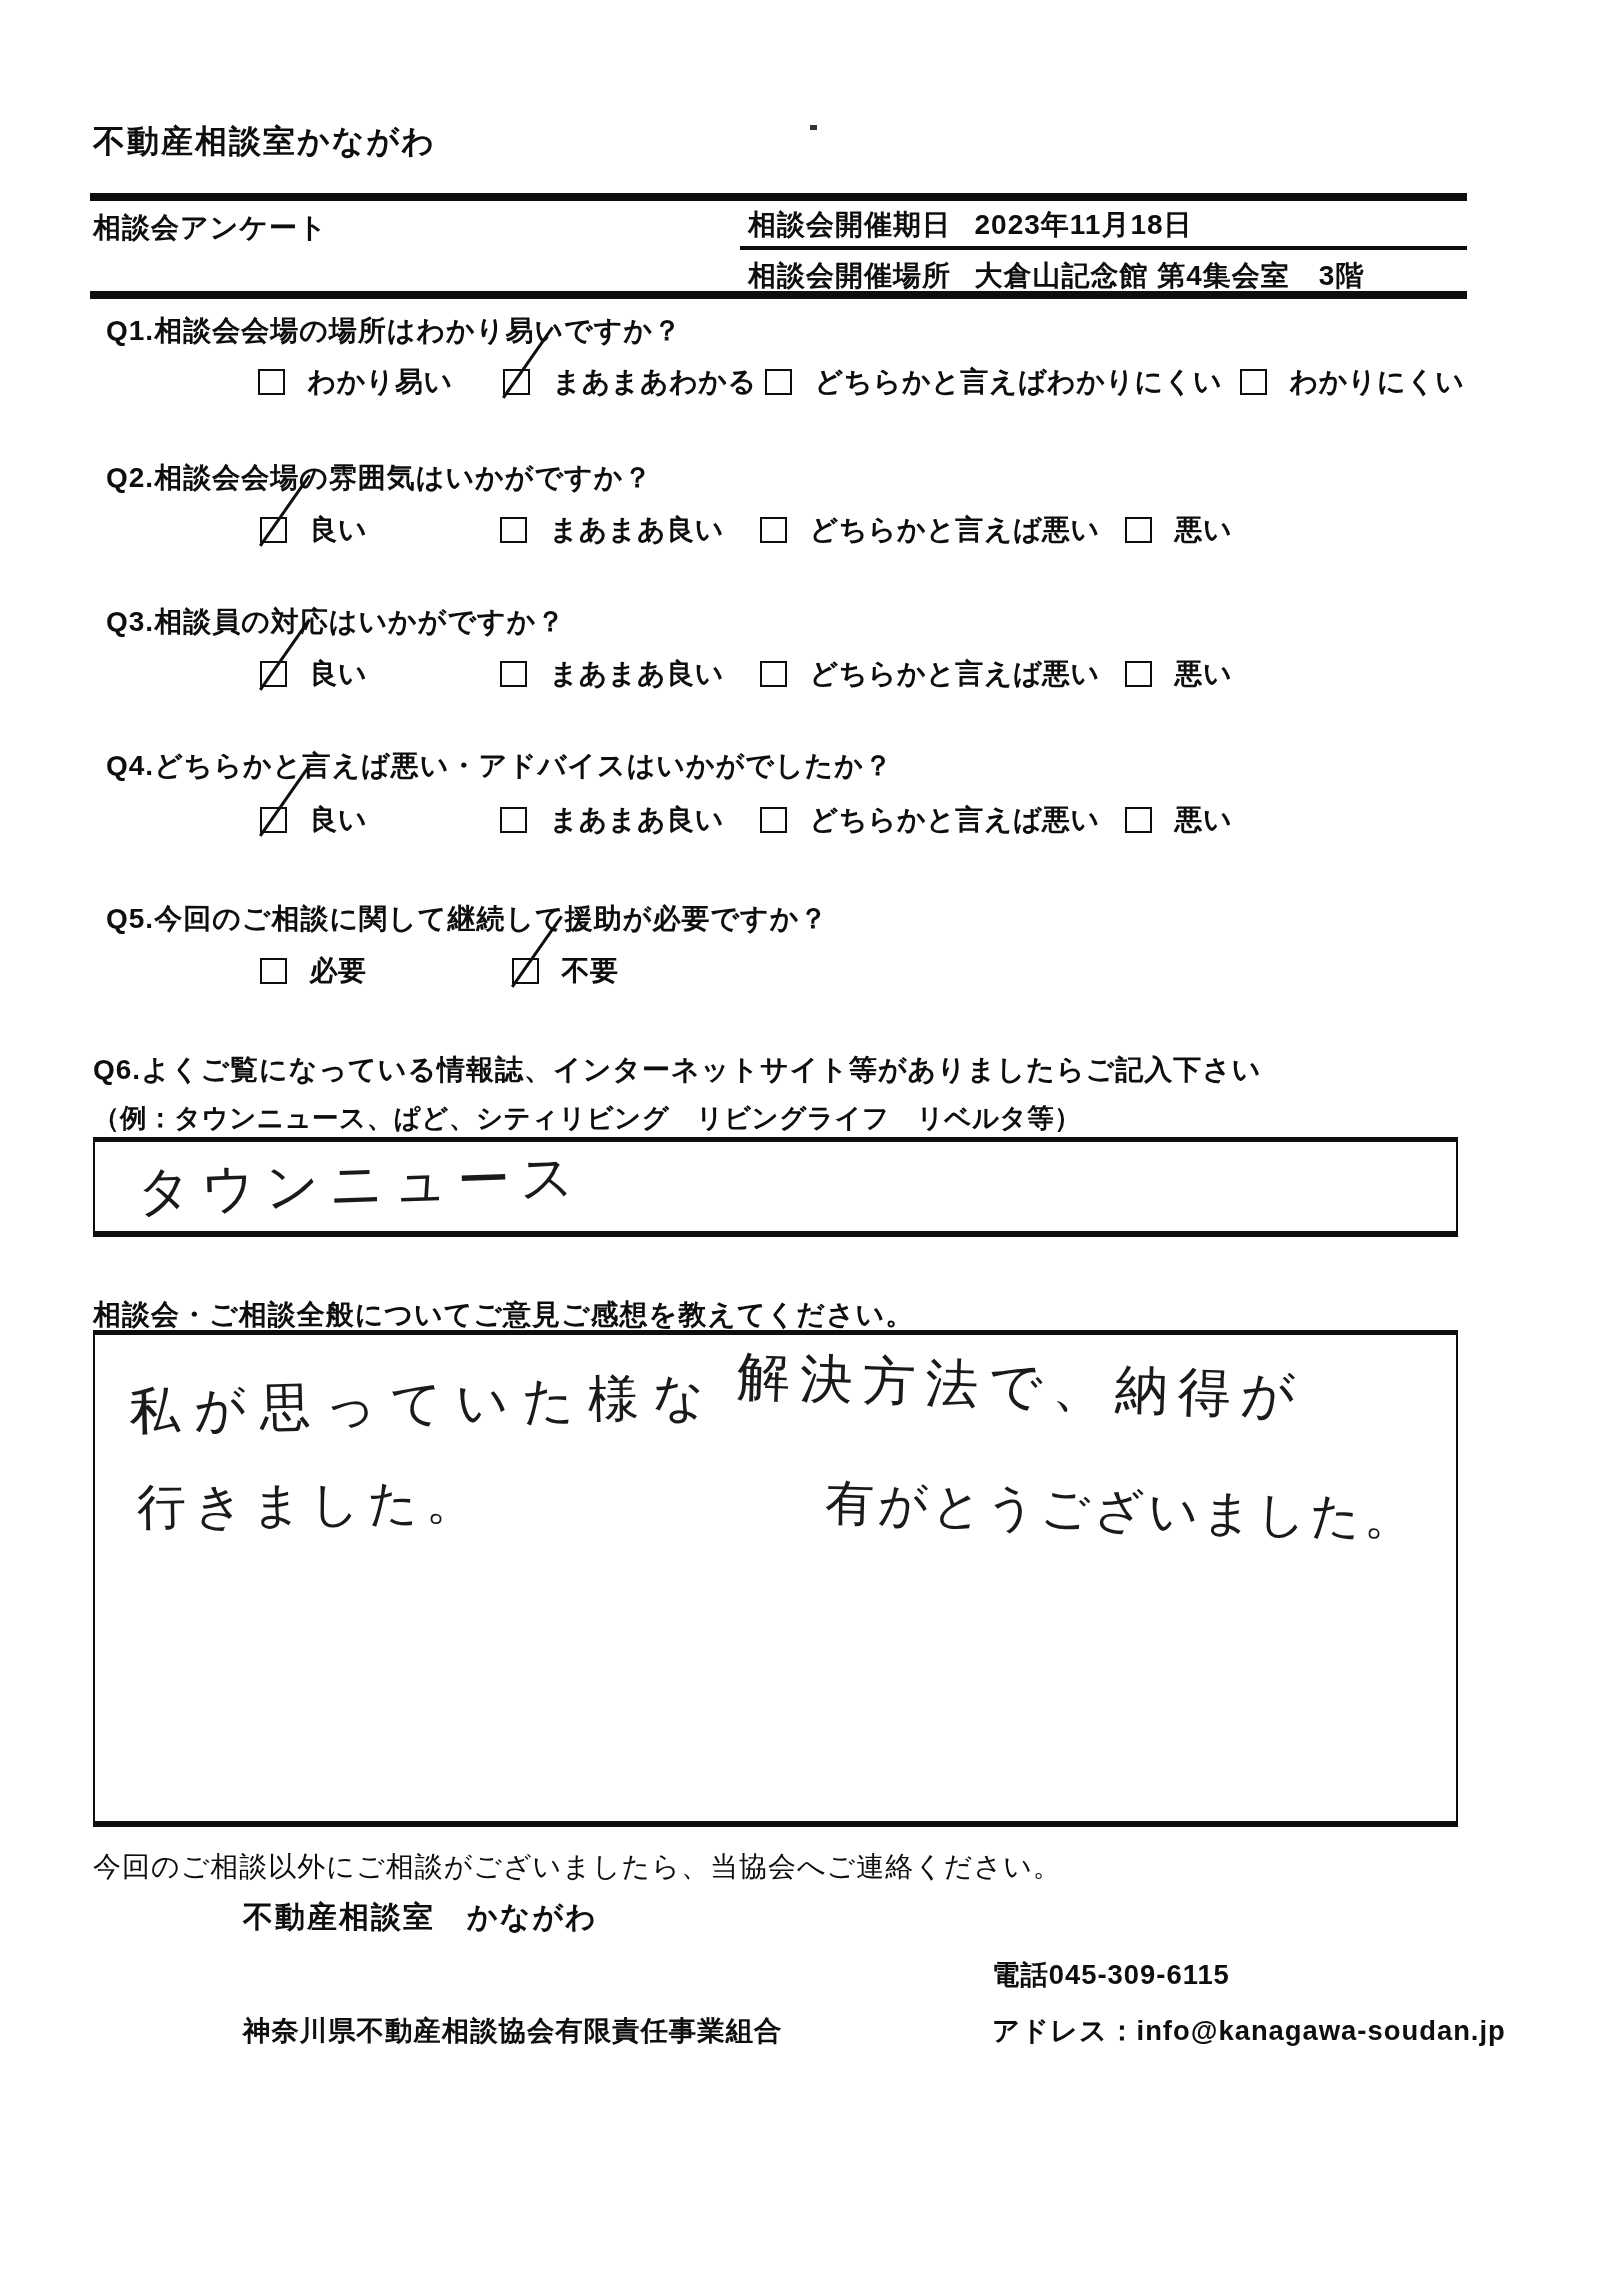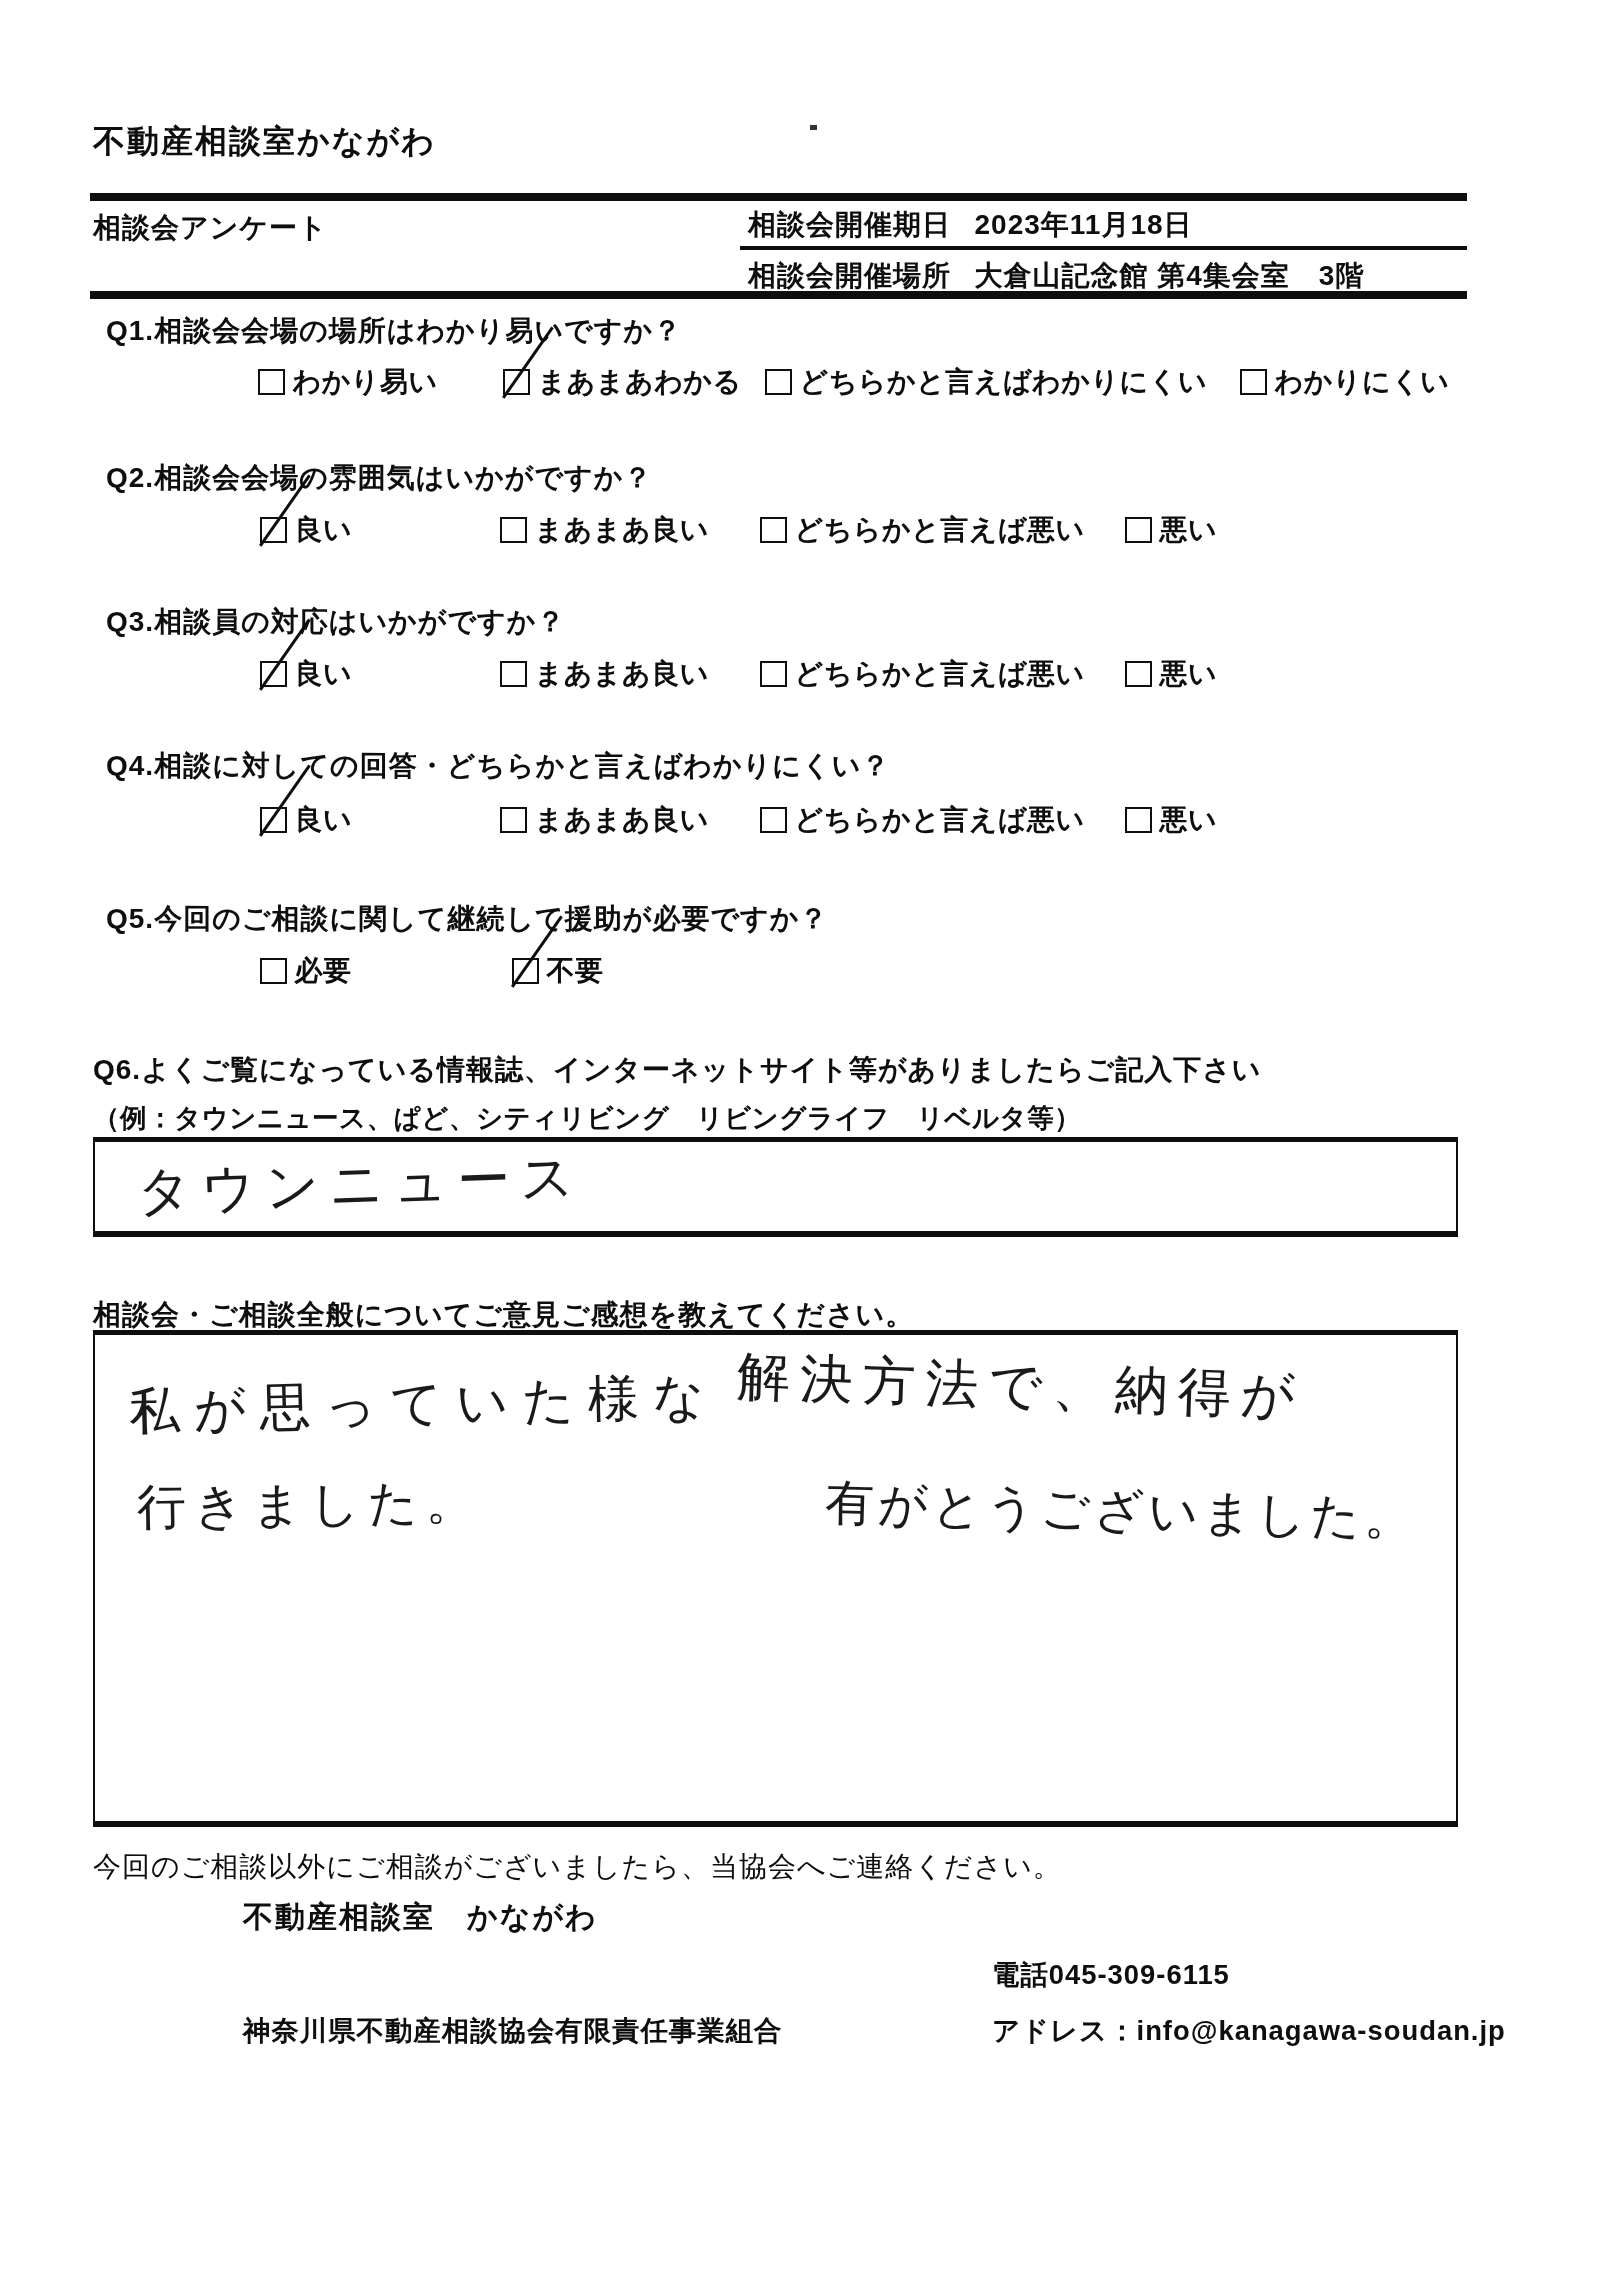--- a/index.html
+++ b/index.html
@@ -5,21 +5,21 @@
   html,body{margin:0;padding:0;background:#ddd;}
   .page{position:relative;width:1621px;height:2294px;background:#ffffff;overflow:hidden;
         font-family:"Liberation Sans","DejaVu Sans",sans-serif;color:#0e0e0e;}
   .abs{position:absolute;white-space:nowrap;}
   .title{font-size:32px;font-weight:700;letter-spacing:2px;}
   .h-label{font-size:28px;font-weight:700;letter-spacing:1px;}
   .h-row{display:flex;gap:23.5px;align-items:center;}
   .hr{position:absolute;background:#0e0e0e;}
   .qtext{font-size:28px;font-weight:700;letter-spacing:1px;}
   .note{font-size:26.5px;font-weight:700;letter-spacing:0.5px;}
-  .opt{display:flex;align-items:center;gap:8px;cursor:default;}
+  .opt{display:flex;align-items:center;gap:23px;cursor:default;}
   .cb{position:relative;width:22.5px;height:22.5px;border:2.9px solid #0e0e0e;flex:0 0 auto;background:#fff;}
   .cb .stroke{position:absolute;left:-2.9px;bottom:-3.9px;width:2.9px;height:86px;background:#0e0e0e;
               transform-origin:left bottom;transform:rotate(35deg);pointer-events:none;}
   .lbl{font-size:28px;font-weight:600;letter-spacing:0.5px;}
   .box{position:absolute;border:2.9px solid #0e0e0e;border-top-width:5.9px;border-bottom-width:6.9px;background:#fff;}
   .hw{position:absolute;white-space:nowrap;color:#1a1a1a;font-weight:400;}
   .f-bold{font-size:28px;font-weight:400;letter-spacing:1px;}
   .f-org{font-size:30px;font-weight:700;letter-spacing:2px;}
   .f-txt{font-size:27.4px;font-weight:600;letter-spacing:1px;}
   .speck{position:absolute;width:6.9px;height:4.9px;background:#333;}
@@ -99,21 +99,21 @@
   </div>
   <div class="abs opt" style="left:760px;top:655px">
     <span class="cb"></span>
     <span class="lbl">どちらかと言えば悪い</span>
   </div>
   <div class="abs opt" style="left:1125px;top:655px">
     <span class="cb"></span>
     <span class="lbl">悪い</span>
   </div>
 
-  <div class="abs qtext" style="left:106px;top:747px">Q4.相談に対しての回答・どちらかと言えばわかりにくい？</div>
+  <div class="abs qtext" style="left:106px;top:747px">Q4.どちらかと言えば悪い・アドバイスはいかがでしたか？</div>
   <div class="abs opt" style="left:260px;top:801px">
     <span class="cb">
         <i class="stroke"></i>
       </span>
     <span class="lbl">良い</span>
   </div>
   <div class="abs opt" style="left:500px;top:801px">
     <span class="cb"></span>
     <span class="lbl">まあまあ良い</span>
   </div>

